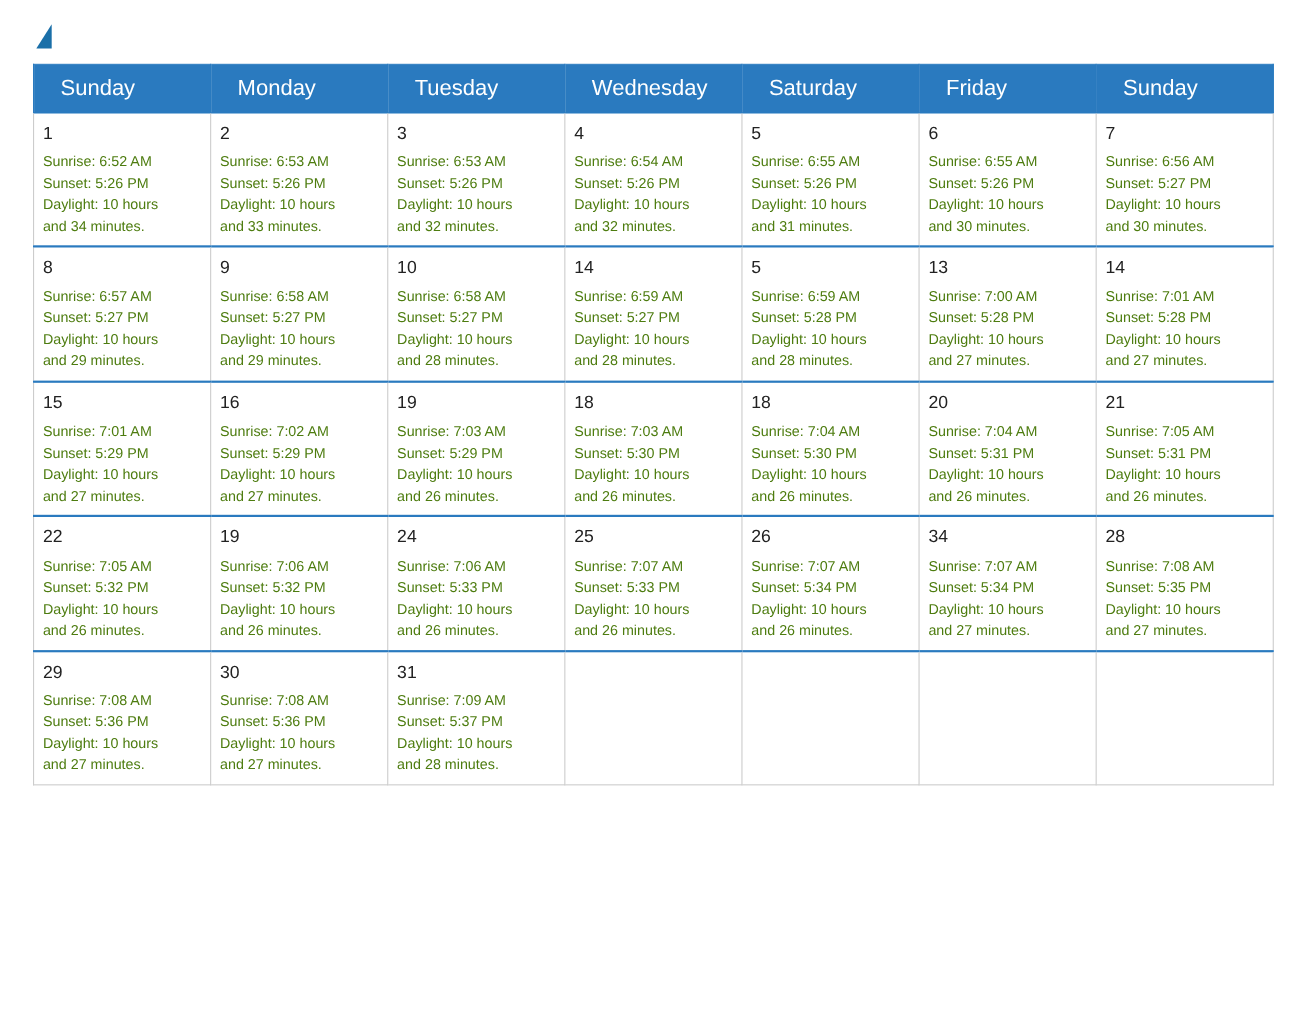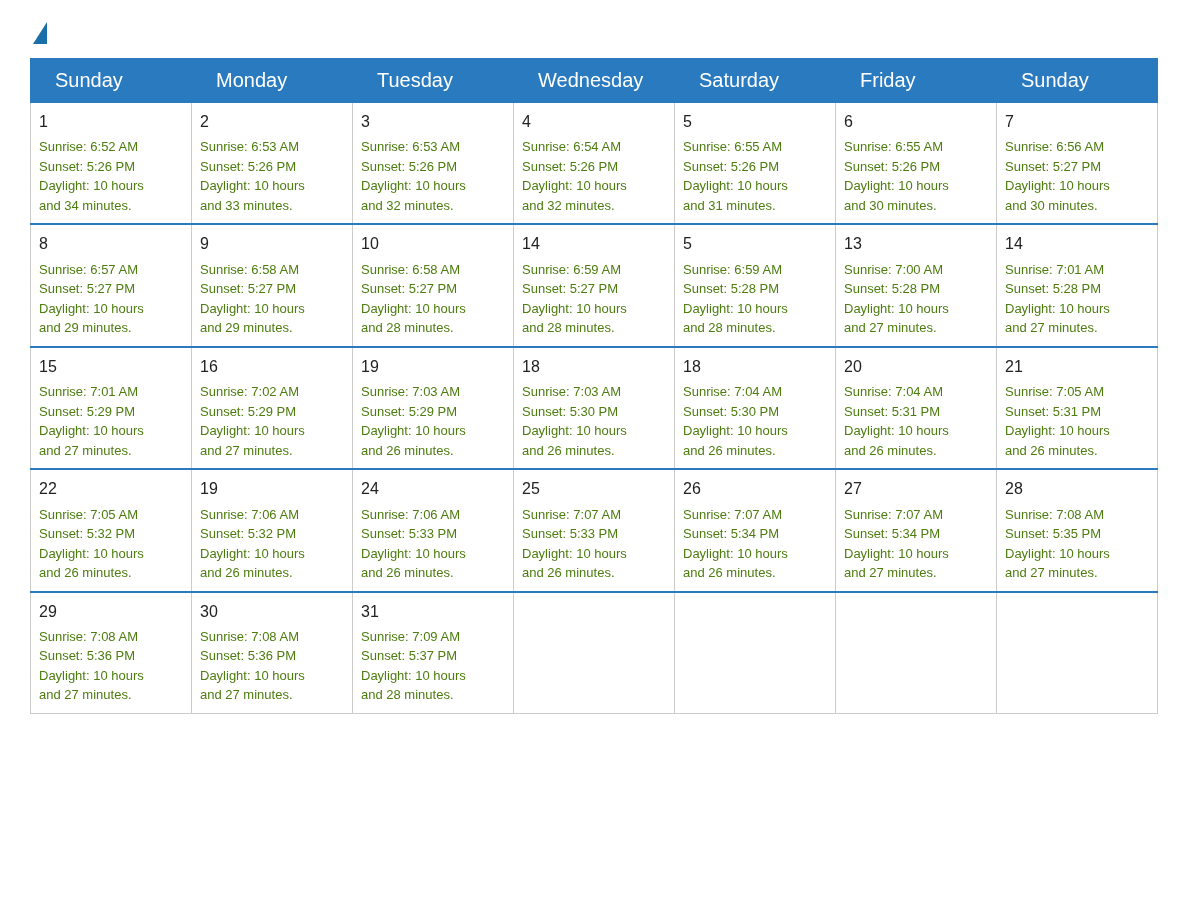--- a/index.html
+++ b/index.html
@@ -239,21 +239,21 @@
       </td>
         <td>
         <span class="day-num">25</span>
         <span class="day-info">Sunrise: 7:07 AM<br>Sunset: 5:33 PM<br>Daylight: 10 hours<br>and 26 minutes.</span>
       </td>
         <td>
         <span class="day-num">26</span>
         <span class="day-info">Sunrise: 7:07 AM<br>Sunset: 5:34 PM<br>Daylight: 10 hours<br>and 26 minutes.</span>
       </td>
         <td>
-        <span class="day-num">27</span>
+        <span class="day-num">34</span>
         <span class="day-info">Sunrise: 7:07 AM<br>Sunset: 5:34 PM<br>Daylight: 10 hours<br>and 27 minutes.</span>
       </td>
         <td>
         <span class="day-num">28</span>
         <span class="day-info">Sunrise: 7:08 AM<br>Sunset: 5:35 PM<br>Daylight: 10 hours<br>and 27 minutes.</span>
       </td>
       </tr>
       <tr class="row-divider">
         <td>
         <span class="day-num">29</span>

